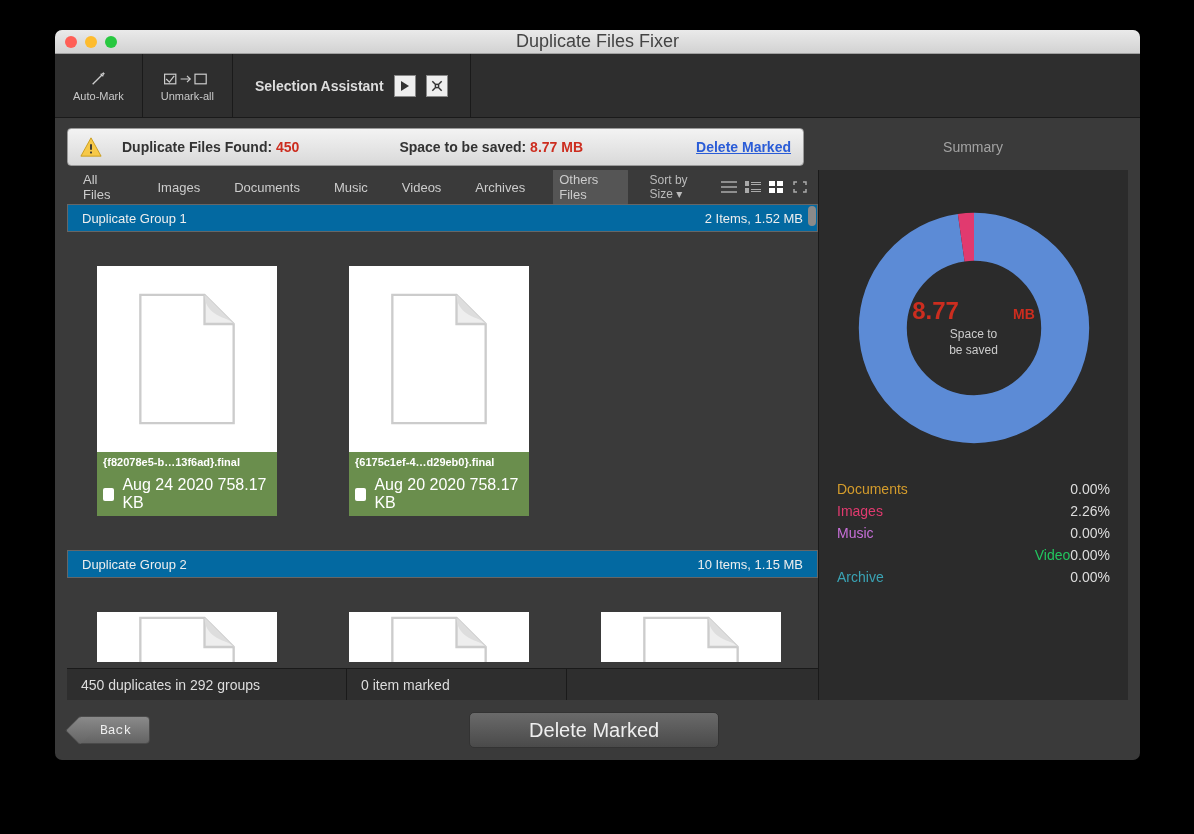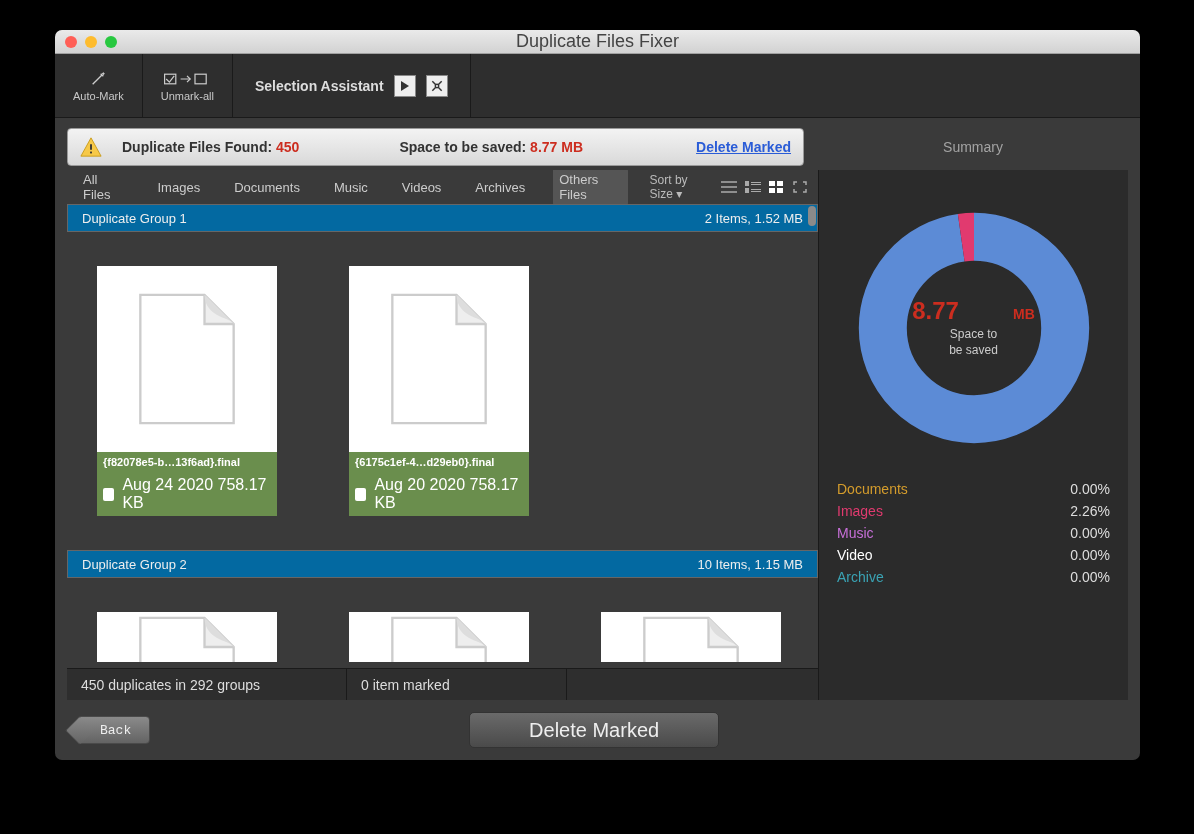--- a/index.html
+++ b/index.html
@@ -75,21 +75,21 @@
                   justify-content:center; text-align:center;}
   .donut-center .big { font-size:24px; font-weight:bold; color:#cc2d1f; }
   .donut-center .unit { font-size:14px; font-weight:bold; color:#cc2d1f; margin-left:14px;padding-left:40px;}
   .donut-center .sub { font-size:12px; color:#ccc; line-height:1.3; margin-top:2px;}
   
   .legend { font-size:14px;}
   .legend .row { display:flex; padding:3px 0;}
   .legend .row .lab { flex:1;}
   .legend .row .pct { color:#ddd;}
   .c-doc {color:#d49c2c;} .c-img{color:#e13a6f;} .c-mus{color:#c76fd8;}
-  .c-vid{color:#ffffff;} .c-arc{color:#3aa3b4;} .c-oth{color:#4c88e6;}
+  .c-vid{color:#22c55e;text-align:right;} .c-arc{color:#3aa3b4;} .c-oth{color:#4c88e6;}
   
   .statusbar { height:32px; background:#2e2e2e; border-top:1px solid #1a1a1a; display:flex;
                align-items:center; color:#ddd; font-size:14px;}
   .statusbar .cell { padding:0 14px; border-right:1px solid #1a1a1a; height:100%; display:flex; align-items:center; width:280px;}
 
   .bottombar { height:60px; display:flex; align-items:center; padding:0 22px;}
   .back { background:linear-gradient(#8a8a8a,#636363); border:1px solid #4a4a4a; color:#eee; font-size:13px;
           height:28px; padding:0 18px 0 22px; border-radius:4px; cursor:pointer; position:relative;font-family:Liberation Mono, monospace;}
   .back::before { content:""; position:absolute; left:-9px; top:3px; width:20px; height:20px;
                   background:linear-gradient(135deg,#8a8a8a,#636363); border:1px solid #4a4a4a;

